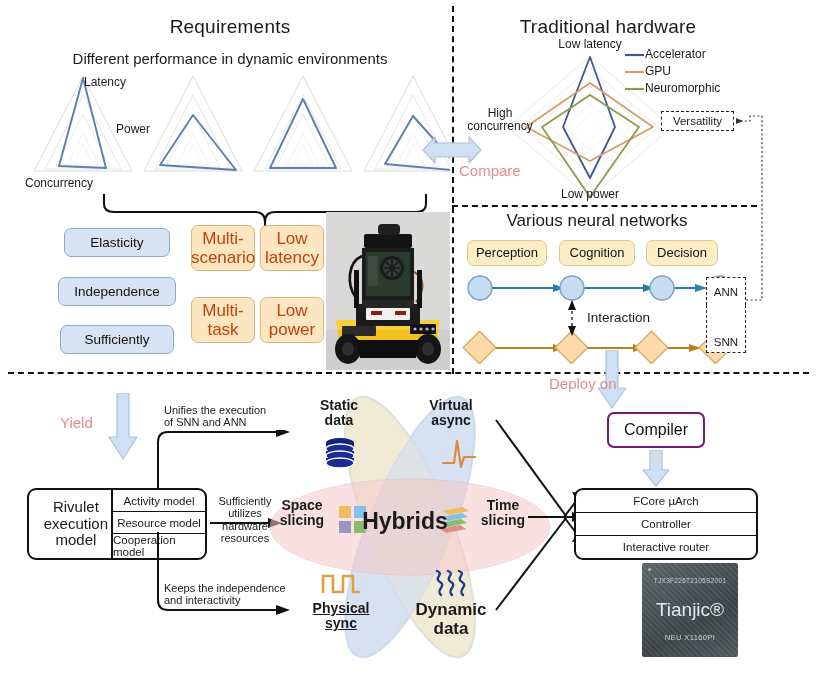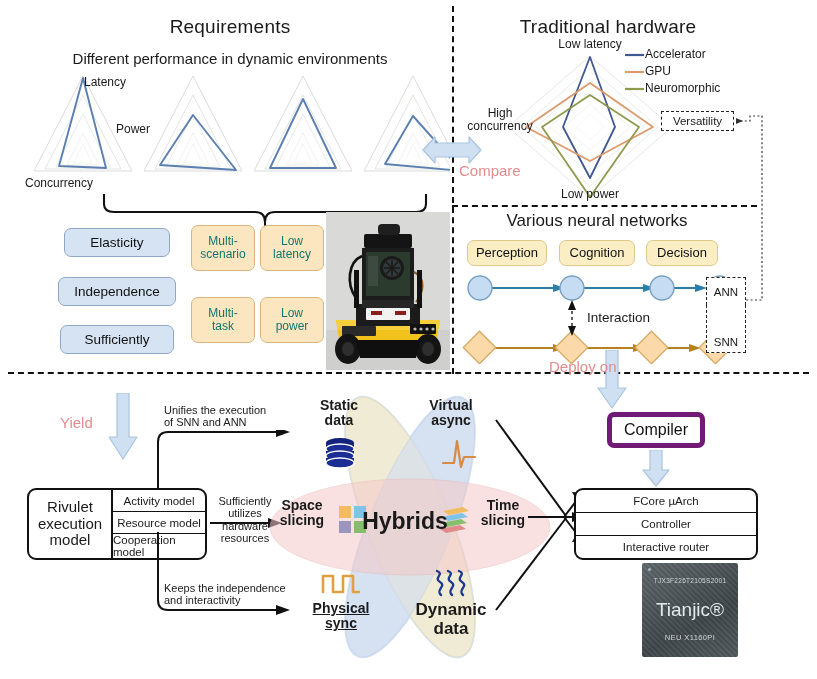--- a/index.html
+++ b/index.html
@@ -18,23 +18,23 @@
   .h-sec{font-size:17px;font-weight:400;}
 
   
   .lbl{font-size:12px;line-height:1.12;}
   .lbl-sm{font-size:11px;line-height:1.12;}
 
   
   .rbox{border-radius:7px;display:flex;align-items:center;justify-content:center;
         text-align:center;line-height:1.12;box-sizing:border-box;}
   .blue-box{background:#d5e3f3;border:1.3px solid #8fa9c4;font-size:13.5px;color:#111;}
-  .tan-box{background:#fbe6c0;border:1.3px solid #d9b681;font-size:12px;color:#0f766e;}
+  .tan-box{background:#fbe6c0;border:1.3px solid #d9b681;font-size:17px;color:#c2410c;}
   .cream-box{background:#fbeec4;border:1.3px solid #ddc98b;font-size:13px;color:#111;}
-  .white-box{background:#fff;border:5px solid #701a75;font-size:16px;color:#111;}
+  .white-box{background:#fff;border:2px solid #701a75;font-size:16px;color:#111;}
 
   .dbox{border:1.4px dashed #222;background:#fff;display:flex;align-items:center;
         justify-content:center;font-size:11.5px;box-sizing:border-box;}
 
   
   .bluearrow{filter:none;}
 
   
   .redcap{color:#e58b8b;font-size:15px;}
 
@@ -287,29 +287,29 @@
 <div class="abs dbox" style="left:706px;top:277px;width:40px;height:28px;border-bottom:none;">
   <span>ANN</span>
 </div>
 <div class="abs dbox" style="left:706px;top:305px;width:40px;height:48px;border-top:none;align-items:flex-end;padding-bottom:4px;">
   <span>SNN</span>
 </div>
 
 <svg class="abs bluearrow" style="left:595px;top:350px;" width="34" height="60" viewBox="0 0 34 60">
   <path d="M11,0 L23,0 L23,38 L31,38 L17,58 L3,38 L11,38 Z" fill="#cfe0f2" stroke="#a9c4de" stroke-width="1.2" stroke-linejoin="round"></path>
 </svg>
-<div class="abs redcap" style="left:549px;top:358px;">Deploy on</div>
+<div class="abs redcap" style="left:549px;top:375px;">Deploy on</div>
 
 <svg class="abs bluearrow" style="left:106px;top:393px;" width="34" height="68" viewBox="0 0 34 68">
   <path d="M11,0 L23,0 L23,44 L31,44 L17,66 L3,44 L11,44 Z" fill="#cfe0f2" stroke="#a9c4de" stroke-width="1.2" stroke-linejoin="round"></path>
 </svg>
 <div class="abs redcap" style="left:60px;top:414px;">Yield</div>
 
 <div class="abs tbl" style="left:27px;top:488px;width:180px;height:72px;">
-  <div class="left" style="width:76px;">
+  <div class="left" style="width:76px;justify-content:flex-end;">
     <div>
       <div>Rivulet</div>
       <div>execution</div>
       <div>model</div>
     </div>
   </div>
   <div class="right">
     <div class="row">Activity model</div>
     <div class="row">Resource model</div>
     <div class="row">Cooperation model</div>

